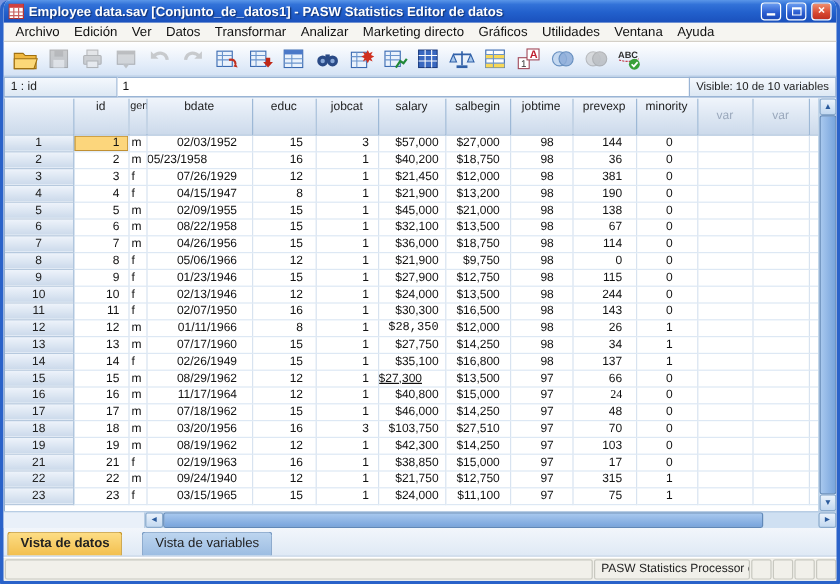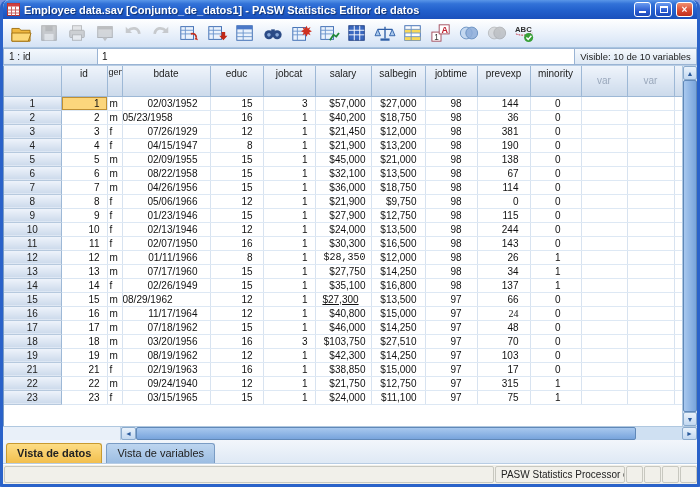--- a/index.html
+++ b/index.html
@@ -62,21 +62,21 @@
   
   .vscroll{width:15px;flex:0 0 15px;background:#d8e6f6;border-left:1px solid #b0c8e0;display:flex;flex-direction:column;}
   .sbtn{height:14px;flex:0 0 14px;background:linear-gradient(180deg,#eaf2fb,#c2d8f0);border:1px solid #8aaacc;border-radius:2px;display:flex;align-items:center;justify-content:center;font-size:7px;color:#2a5a9c;line-height:1;}
   .vthumb{flex:1;margin:0;background:linear-gradient(90deg,#a8c8ee,#78a4dc);border:1px solid #6088b8;border-radius:2px;}
   .hscroll{height:14px;flex:0 0 14px;background:#cfe0f2;border-top:1px solid #b0c8e0;display:flex;align-items:stretch;}
   .hspacer{width:118px;flex:0 0 118px;background:#e9f0f9;border-right:1px solid #b8cde4;}
   .hbtn{width:15px;flex:0 0 15px;height:100%;background:linear-gradient(180deg,#eaf2fb,#c2d8f0);border:1px solid #8aaacc;border-radius:2px;display:flex;align-items:center;justify-content:center;font-size:7px;color:#2a5a9c;}
   .htrack{flex:1;display:flex;}
   .hthumb{width:500px;background:linear-gradient(180deg,#a8c8ee,#78a4dc);border:1px solid #6088b8;border-radius:2px;}
   
-  .tabbar{height:24px;flex:0 0 24px;background:linear-gradient(180deg,#f2f6fb,#dfe9f5);border-bottom:1px solid #b8cde4;display:flex;align-items:flex-end;padding-left:3px;gap:4px;}
+  .tabbar{height:24px;flex:0 0 24px;background:linear-gradient(180deg,#f2f6fb,#dfe9f5);border-bottom:1px solid #b8cde4;display:flex;align-items:flex-end;padding-left:3px;gap:16px;}
   .tab{font-size:11px;padding:3px 10px 4px 10px;border:1px solid #7a9cc4;border-bottom:none;border-radius:3px 3px 0 0;color:#222;}
   .tab.active{background:linear-gradient(180deg,#fddd85,#f2bf4e);font-weight:bold;border-color:#c89a30;}
   .tab.inactive{background:linear-gradient(180deg,#bdd5ef,#9cbde2);}
   
   .statusbar{height:20px;flex:0 0 20px;background:#f1f0ea;border-top:1px solid #fff;display:flex;align-items:stretch;}
   .seg{border:1px solid #c8c8c0;border-radius:2px;margin:1px 0 1px 1px;}
   .seg.main{flex:1;}
   .seg.msg{width:130px;flex:0 0 130px;font-size:10px;color:#222;display:flex;align-items:center;padding-left:5px;white-space:nowrap;overflow:hidden;}
   .seg.small{width:17px;flex:0 0 17px;}
 </style>
@@ -96,20 +96,33 @@
     <span class="title">Employee data.sav [Conjunto_de_datos1] - PASW Statistics Editor de datos</span>
     <span class="winbtn bluebtn">
         <span class="glyph-min"></span>
       </span>
     <span class="winbtn bluebtn">
         <span class="glyph-max"></span>
       </span>
     <span class="winbtn redbtn">×</span>
   </div>
 
+  <div class="menubar">
+    <span class="menu-item">Archivo</span>
+    <span class="menu-item">Edición</span>
+    <span class="menu-item">Ver</span>
+    <span class="menu-item">Datos</span>
+    <span class="menu-item">Transformar</span>
+    <span class="menu-item">Analizar</span>
+    <span class="menu-item">Marketing directo</span>
+    <span class="menu-item">Gráficos</span>
+    <span class="menu-item">Utilidades</span>
+    <span class="menu-item">Ventana</span>
+    <span class="menu-item">Ayuda</span>
+  </div>
 
   <div class="toolbar" id="toolbar">
       <div class="tbtn">
         <svg width="22" height="20" viewBox="0 0 24 22">
           <path d="M2 6h8l2 2h10v12H2z" fill="#f0b840" stroke="#a07010"></path>
           <path d="M2 11h21l-3 9H2z" fill="#fcd878" stroke="#a07010"></path>
         </svg>
       </div>
       <div class="tbtn disabled">
         <svg width="22" height="20" viewBox="0 0 24 22">
@@ -507,24 +520,24 @@
                 <td class="cell" style="text-align: right; padding-right: 11px;">137</td>
                 <td class="cell" style="text-align: right; padding-right: 20px;">1</td>
                 <td class="cell var" style="text-align: center;"></td>
                 <td class="cell var" style="text-align: center;"></td>
                 <td class="cell filler" style="text-align: left;"></td>
               </tr>
               <tr>
                 <th class="rownum">15</th>
                 <td class="cell" style="text-align: right; padding-right: 7px;">15</td>
                 <td class="cell gender" style="text-align: left;">m</td>
-                <td class="cell" style="text-align: left; padding-right: 12px;">08/29/1962</td>
+                <td class="cell" style="text-align: right; padding-right: 12px;">08/29/1962</td>
                 <td class="cell" style="text-align: right; padding-right: 10px;">12</td>
                 <td class="cell" style="text-align: right; padding-right: 7px;">1</td>
-                <td class="cell" style="text-align: center; padding-right: 5px; text-decoration: underline;">$27,300</td>
+                <td class="cell" style="text-align: left; padding-right: 5px; text-decoration: underline;">$27,300</td>
                 <td class="cell" style="text-align: right; padding-right: 8px;">$13,500</td>
                 <td class="cell" style="text-align: right; padding-right: 15px;">97</td>
                 <td class="cell" style="text-align: right; padding-right: 11px;">66</td>
                 <td class="cell" style="text-align: right; padding-right: 20px;">0</td>
                 <td class="cell var" style="text-align: center;"></td>
                 <td class="cell var" style="text-align: center;"></td>
                 <td class="cell filler" style="text-align: left;"></td>
               </tr>
               <tr>
                 <th class="rownum">16</th>

